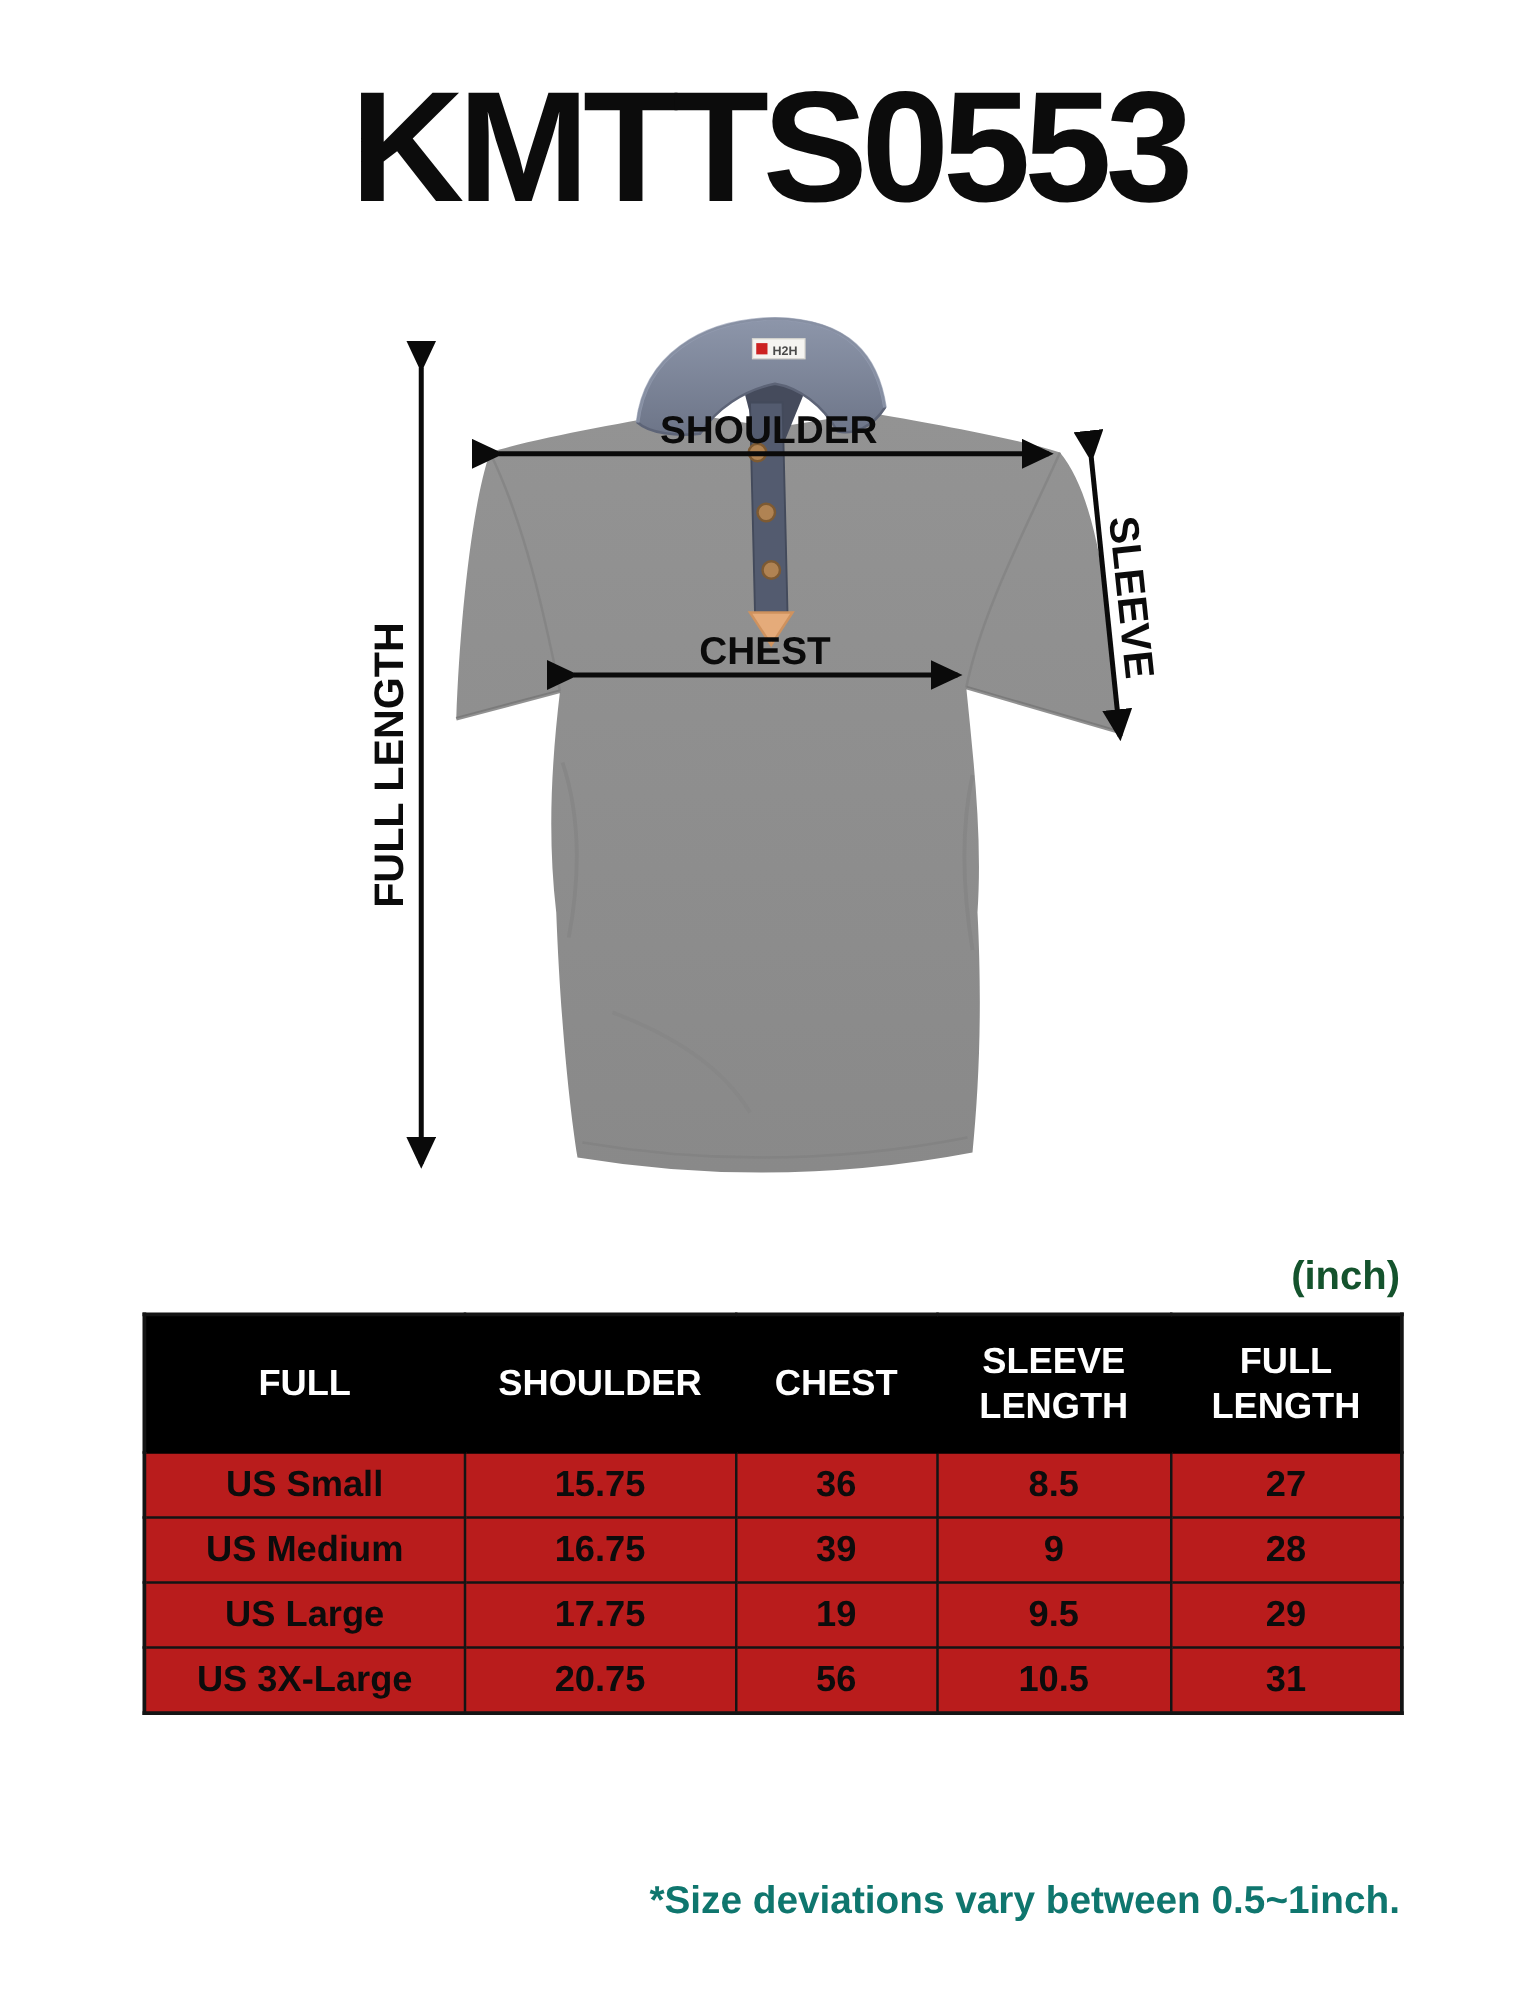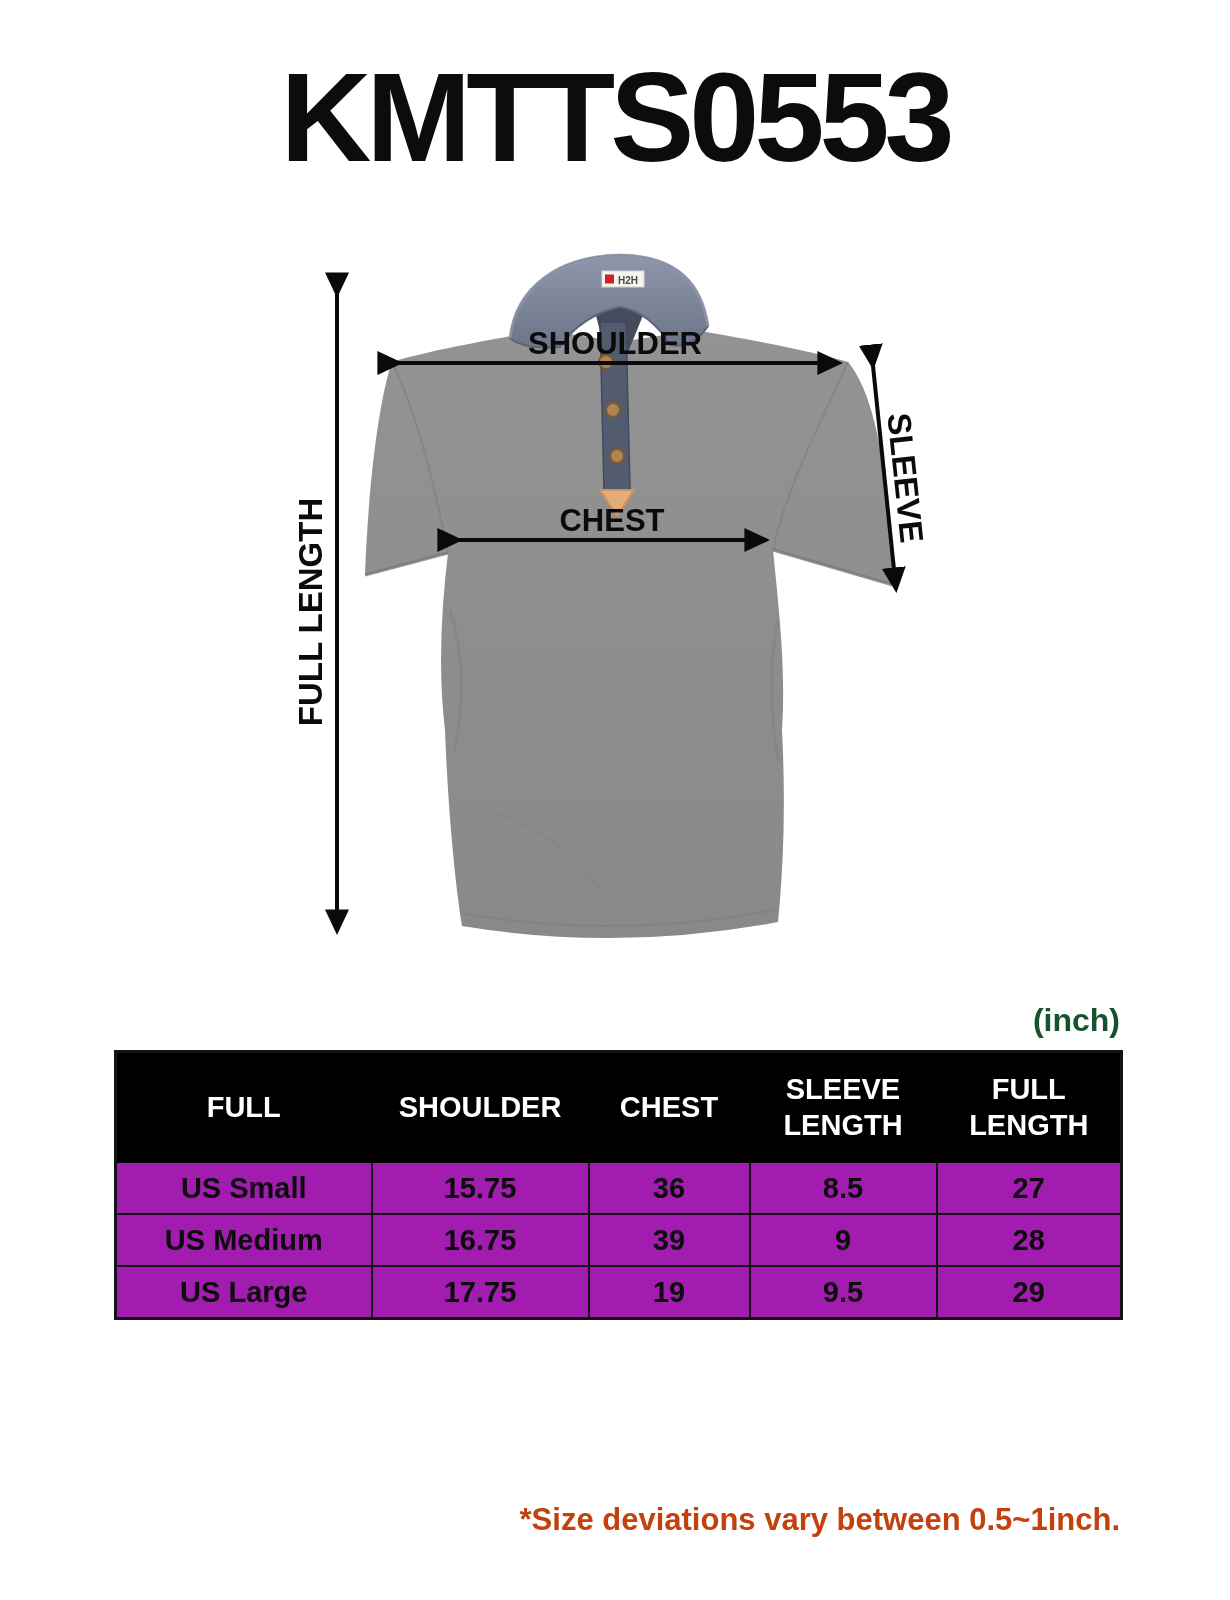--- a/index.html
+++ b/index.html
@@ -30,26 +30,26 @@
   .size-table th{
     background:#000000;color:#ffffff;
     font-size:29px;font-weight:700;line-height:1.25;
     white-space:pre-line;text-align:center;vertical-align:middle;
     height:108px;padding:0;border:2px solid #000000;
   }
   .size-table td{
     font-size:29px;font-weight:700;color:#0c0c0c;
     text-align:center;vertical-align:middle;
     height:50px;padding:0;
-    border:2px solid #141414;background:#a21caf;
+    border:2px solid #141414;background:#b91c1c;
   }
   .size-table{border:3px solid #141414;}
   .footnote{
     position:absolute;top:1502px;right:110px;
-    font-size:31px;font-weight:700;color:#c2410c;
+    font-size:31px;font-weight:700;color:#0f766e;
   }
   svg text{font-family:"Liberation Sans",sans-serif;}
   .measure-label{font-weight:700;fill:#0b0b0b;}
 </style>
 </head>
 <body>
 
 <div class="page">
 
   <h1 class="title">KMTTS0553</h1>
@@ -171,18 +171,25 @@
         <td>9</td>
         <td>28</td>
       </tr>
       <tr>
         <td>US Large</td>
         <td>17.75</td>
         <td>19</td>
         <td>9.5</td>
         <td>29</td>
       </tr>
+      <tr>
+        <td>US 3X-Large</td>
+        <td>20.75</td>
+        <td>56</td>
+        <td>10.5</td>
+        <td>31</td>
+      </tr>
     </tbody>
   </table>
 
   <div class="footnote">*Size deviations vary between 0.5~1inch.</div>
 
 </div>
 
 </body></html>

